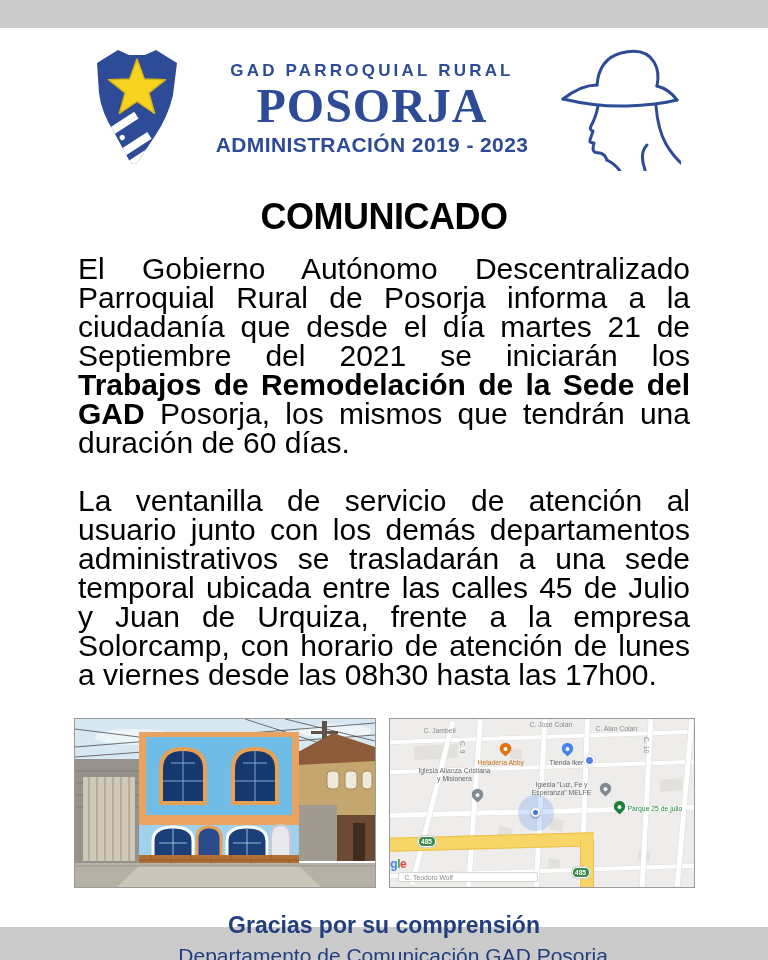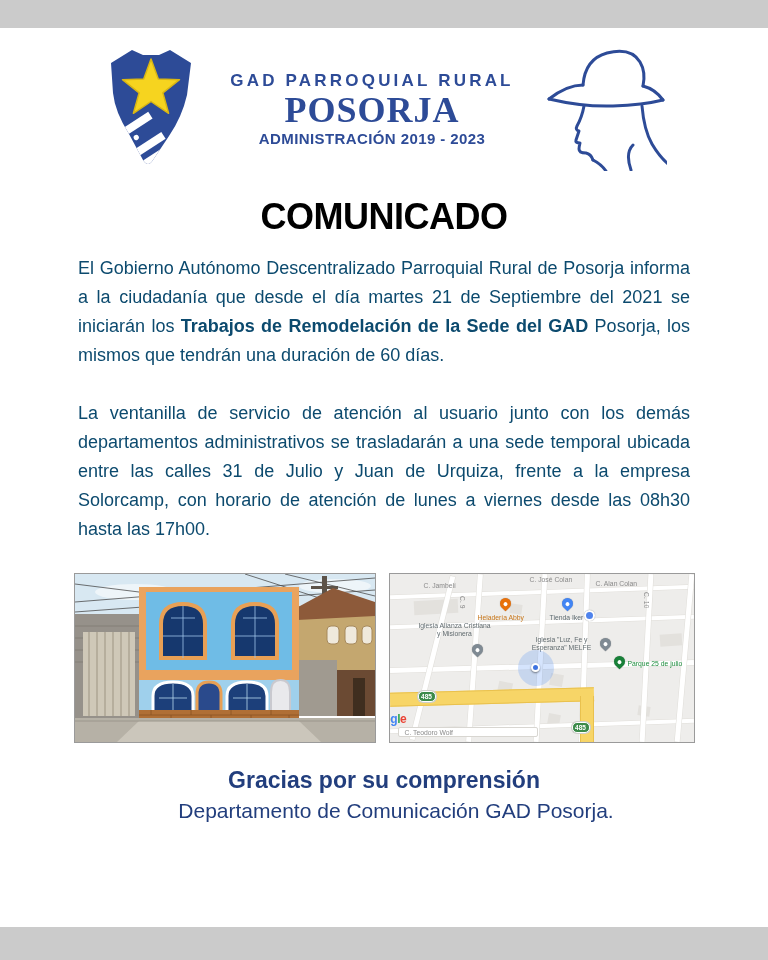--- a/index.html
+++ b/index.html
@@ -4,26 +4,26 @@
 <style>
   * { margin:0; padding:0; box-sizing:border-box; }
   body { width:768px; height:960px; font-family:"Liberation Sans", sans-serif; }
   .page { position:relative; width:768px; height:960px; background:#cbcbcb; overflow:hidden; }
   .card { position:absolute; top:28px; left:0; width:768px; height:899px; background:#ffffff; }
 
   
   .logo-row { display:flex; align-items:center; justify-content:center; gap:29px; padding-top:6px; height:156px; }
   .logo-text { display:flex; flex-direction:column; align-items:center; color:#2d4b97; }
   .org-line  { font-size:17px; font-weight:bold; letter-spacing:3.2px; }
-  .org-name  { font-family:"Liberation Serif", serif; font-size:36px; font-weight:bold; letter-spacing:1px; line-height:1.02; margin:1px 0 2px; }
-  .admin-line{ font-size:15px; font-weight:bold; letter-spacing:0.4px; }
+  .org-name  { font-family:"Liberation Serif", serif; font-size:48px; font-weight:bold; letter-spacing:1px; line-height:1.02; margin:1px 0 2px; }
+  .admin-line{ font-size:21px; font-weight:bold; letter-spacing:0.4px; }
 
   
   .title { text-align:center; color:#000; font-size:36px; font-weight:800; letter-spacing:-0.5px; margin:12px 0 16px; }
-  .para  { color:#0c4a6e; font-size:18px; line-height:29px; text-align:justify; margin:0 78px 29px; font-weight:500; }
+  .para  { color:#000000; font-size:30px; line-height:29px; text-align:justify; margin:0 78px 29px; font-weight:500; }
   .para b { font-weight:bold; }
 
   
   .media-row { display:flex; justify-content:center; gap:13px; margin-top:2px; }
   .frame { border:1px solid #9a9a9a; background:#fff; }
   .photo-frame { width:302px; height:170px; }
   .photo-frame svg { display:block; }
   .map-frame { position:relative; width:306px; height:170px; background:#eeedeb; overflow:hidden; }
 
   
@@ -101,21 +101,21 @@
           <path d="M50,117 Q58,121 63,128"></path>
           <path d="M88,127 Q82,110 90,102"></path>
         </svg>
       </span>
     </div>
 
     <div class="title">COMUNICADO</div>
 
     <p class="para"><span>El Gobierno Autónomo Descentralizado Parroquial Rural de Posorja informa a la ciudadanía que desde el día martes 21 de Septiembre del 2021 se iniciarán los </span><b>Trabajos de Remodelación de la Sede del GAD</b><span> Posorja, los mismos que tendrán una duración de 60 días.</span></p>
 
-    <p class="para"><span>La ventanilla de servicio de atención al usuario junto con los demás departamentos administrativos se trasladarán a una sede temporal ubicada entre las calles 31 de Julio y Juan de Urquiza, frente a la empresa Solorcamp, con horario de atención de lunes a viernes desde las 08h30 hasta las 17h00.</span></p>
+    <p class="para"><span>La ventanilla de servicio de atención al usuario junto con los demás departamentos administrativos se trasladarán a una sede temporal ubicada entre las calles 45 de Julio y Juan de Urquiza, frente a la empresa Solorcamp, con horario de atención de lunes a viernes desde las 08h30 hasta las 17h00.</span></p>
 
     <div class="media-row">
 
       <div class="frame photo-frame">
         <svg width="300" height="168" viewBox="0 0 300 168">
           <rect x="0" y="0" width="300" height="80" fill="#d8e8f2"></rect>
           <ellipse cx="60" cy="18" rx="40" ry="8" fill="#eef5f9"></ellipse>
           <ellipse cx="260" cy="12" rx="36" ry="7" fill="#eef5f9"></ellipse>
           <g stroke="#4d4d4d" stroke-width="0.8">
             <line x1="0" y1="28" x2="300" y2="4"></line>

